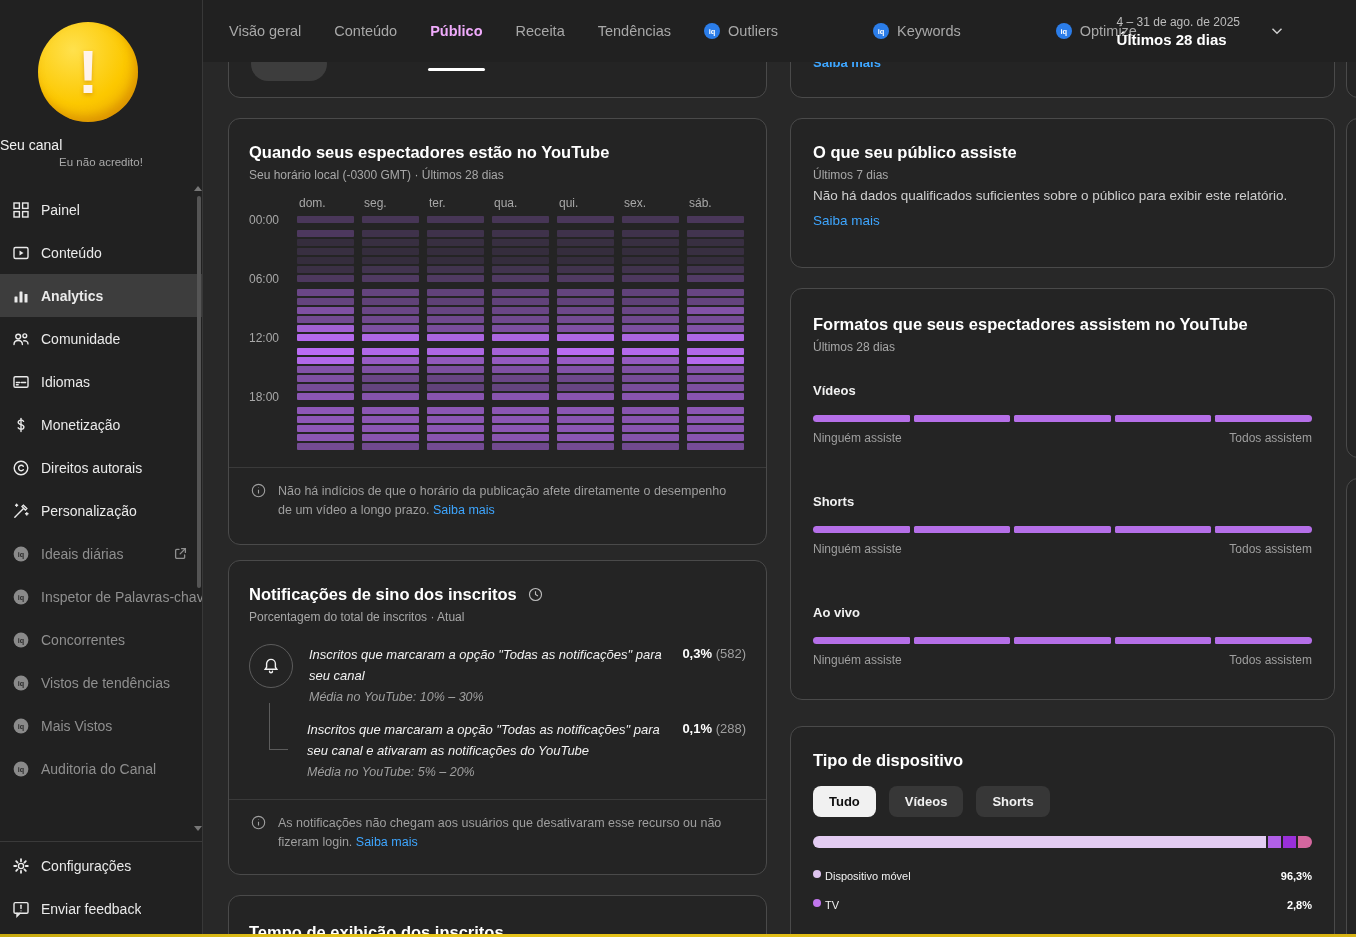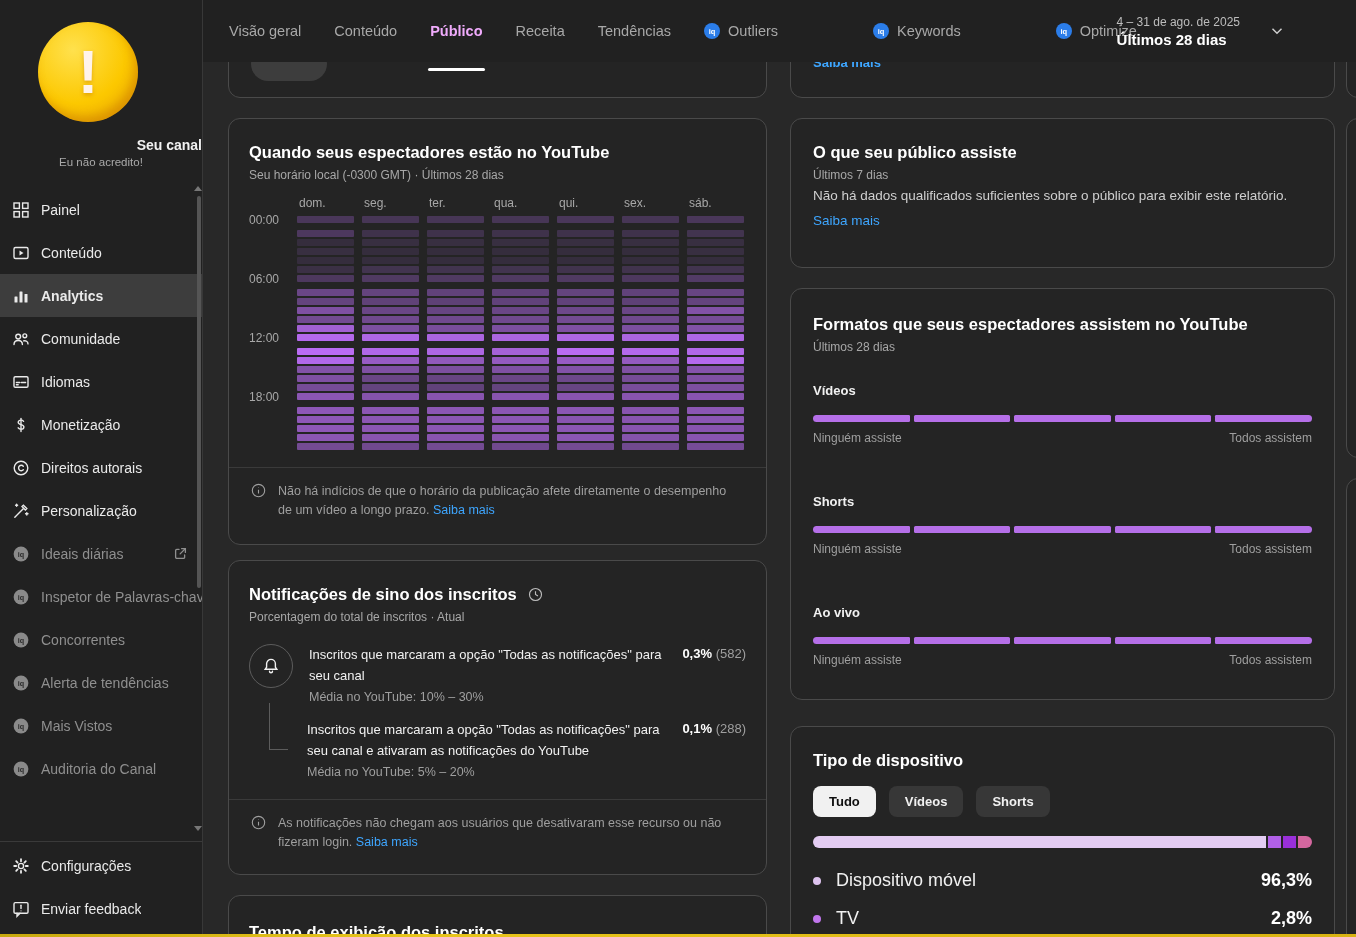--- a/index.html
+++ b/index.html
@@ -5,21 +5,21 @@
   html,body{margin:0;padding:0;background:#181818;}
   .app{position:relative;width:1356px;height:937px;background:#282828;overflow:hidden;
        font-family:"Liberation Sans","DejaVu Sans",sans-serif;color:#f1f1f1;-webkit-font-smoothing:antialiased;}
 
   
   .sidebar{position:absolute;left:0;top:0;width:202px;height:937px;background:#212121;border-right:1px solid #383838;z-index:20;}
   .avatar{position:absolute;left:38px;top:22px;width:100px;height:100px;border-radius:50%;
           background:radial-gradient(circle at 35% 28%,#ffe14d,#fcc800 55%,#e8a400);display:flex;align-items:center;justify-content:center;
           box-shadow:inset -4px -6px 10px rgba(180,90,0,.35);}
   .avatar .excl{color:#fff3ea;font-size:62px;font-weight:bold;line-height:1;text-shadow:0 2px 4px rgba(190,110,0,.45);}
-  .ch-name{position:absolute;top:137px;left:0;width:202px;text-align:right;font-size:14px;font-weight:bold;}
+  .ch-name{position:absolute;top:137px;left:0;width:202px;text-align:left;font-size:14px;font-weight:normal;}
   .ch-tag{position:absolute;top:156px;left:0;width:202px;text-align:center;font-size:11.5px;color:#aaa;}
   .side-menu{position:absolute;top:188px;left:0;width:202px;}
   .side-item{display:flex;align-items:center;height:43px;padding-left:10px;gap:9px;font-size:14px;color:#eaeaea;cursor:pointer;}
   .side-item.active{background:#3d3d3d;font-weight:bold;}
   .side-item.muted{color:#8f8f8f;}
   .icon18{width:22px;height:20px;display:flex;align-items:center;justify-content:center;flex:none;}
   .side-label{white-space:nowrap;overflow:hidden;}
   .ext{margin-left:auto;margin-right:14px;display:flex;}
   .side-divider{position:absolute;top:841px;left:0;width:202px;border-top:1px solid #3a3a3a;}
   .side-footer{position:absolute;top:844px;left:0;width:202px;}
@@ -57,21 +57,21 @@
   .hm-day{font-size:12px;color:#a8a8a8;padding-left:2px;}
   .hm-label{font-size:12px;color:#a8a8a8;transform:translateY(-3px);}
   .hm-cell{height:7px;margin-bottom:2px;border-radius:1px;}
 
   
   .notif-rows{margin-top:20px;}
   .notif-row{display:flex;gap:16px;margin-bottom:12px;position:relative;}
   .bell-circle{width:42px;height:42px;border:1px solid #5c5c5c;border-radius:50%;display:flex;align-items:center;justify-content:center;flex:none;}
   .conn-col{width:42px;flex:none;position:relative;}
   .connector{position:absolute;left:20px;top:-16px;width:18px;height:46px;border-left:1px solid #5c5c5c;border-bottom:1px solid #5c5c5c;}
-  .notif-text{width:368px;font-size:13px;line-height:1.62;color:#f1f1f1;}
+  .notif-text{width:368px;font-size:13px;line-height:1.62;color:#f1f1f1;font-style:italic;}
   .notif-avg{color:#9f9f9f;font-size:12.5px;margin-top:1px;}
   .notif-value{margin-left:auto;white-space:nowrap;font-size:13px;padding-top:2px;}
   .notif-value b{color:#fff;}
   .notif-value .cnt{color:#9f9f9f;}
 
   
   .aud-body{margin-top:4px;font-size:13.5px;color:#cfcfcf;line-height:1.5;}
   .aud-link{display:inline-block;margin-top:7px;font-size:13.5px;}
 
   
@@ -85,21 +85,21 @@
 
   
   .chips{margin-top:16px;display:flex;gap:13px;}
   .chip{height:31px;padding:0 16px;border:none;border-radius:8px;background:#373737;color:#f1f1f1;
         font-size:13px;font-weight:bold;font-family:inherit;display:flex;align-items:center;cursor:pointer;}
   .chip.active{background:#f1f1f1;color:#0f0f0f;}
   .dev-bar{margin-top:19px;height:12px;display:flex;gap:2px;}
   .dev-seg{height:12px;}
   .dev-seg:first-child{border-top-left-radius:6px;border-bottom-left-radius:6px;}
   .dev-seg:last-child{border-top-right-radius:6px;border-bottom-right-radius:6px;}
-  .legend-row{display:flex;align-items:center;gap:15px;margin-top:17px;font-size:18px;}
+  .legend-row{display:flex;gap:4px;margin-top:17px;font-size:11px;}
   .legend-row:first-child{margin-top:22px;}
   .dot{width:8px;height:8px;border-radius:50%;flex:none;}
   .legend-val{margin-left:auto;font-weight:bold;color:#fff;}
 
   
   .pill{position:absolute;left:22px;top:6px;width:76px;height:34px;background:#3d3d3d;border-radius:17px;}
   .clip-link{position:absolute;left:22px;top:14px;font-size:13px;font-weight:bold;}
   .bottom-line{position:absolute;left:0;right:0;bottom:0;height:3px;background:linear-gradient(90deg,#c7a90f,#e8c51b 30%,#d8b312);z-index:50;}
   svg{display:block;}
 </style>
@@ -227,21 +227,21 @@
           </span>
           <span class="side-label">Concorrentes</span>
         </div>
         <div class="side-item muted">
           <span class="icon18">
             <svg width="18" height="18" viewBox="0 0 18 18">
               <circle cx="9" cy="9" r="7.4" fill="#8a8a8a"></circle>
               <text x="9" y="11.6" text-anchor="middle" font-size="7.2" font-weight="bold" fill="#2a2a2a" font-family="Liberation Sans,sans-serif">iq</text>
             </svg>
           </span>
-          <span class="side-label">Alerta de tendências</span>
+          <span class="side-label">Vistos de tendências</span>
         </div>
         <div class="side-item muted">
           <span class="icon18">
             <svg width="18" height="18" viewBox="0 0 18 18">
               <circle cx="9" cy="9" r="7.4" fill="#8a8a8a"></circle>
               <text x="9" y="11.6" text-anchor="middle" font-size="7.2" font-weight="bold" fill="#2a2a2a" font-family="Liberation Sans,sans-serif">iq</text>
             </svg>
           </span>
           <span class="side-label">Mais Vistos</span>
         </div>

